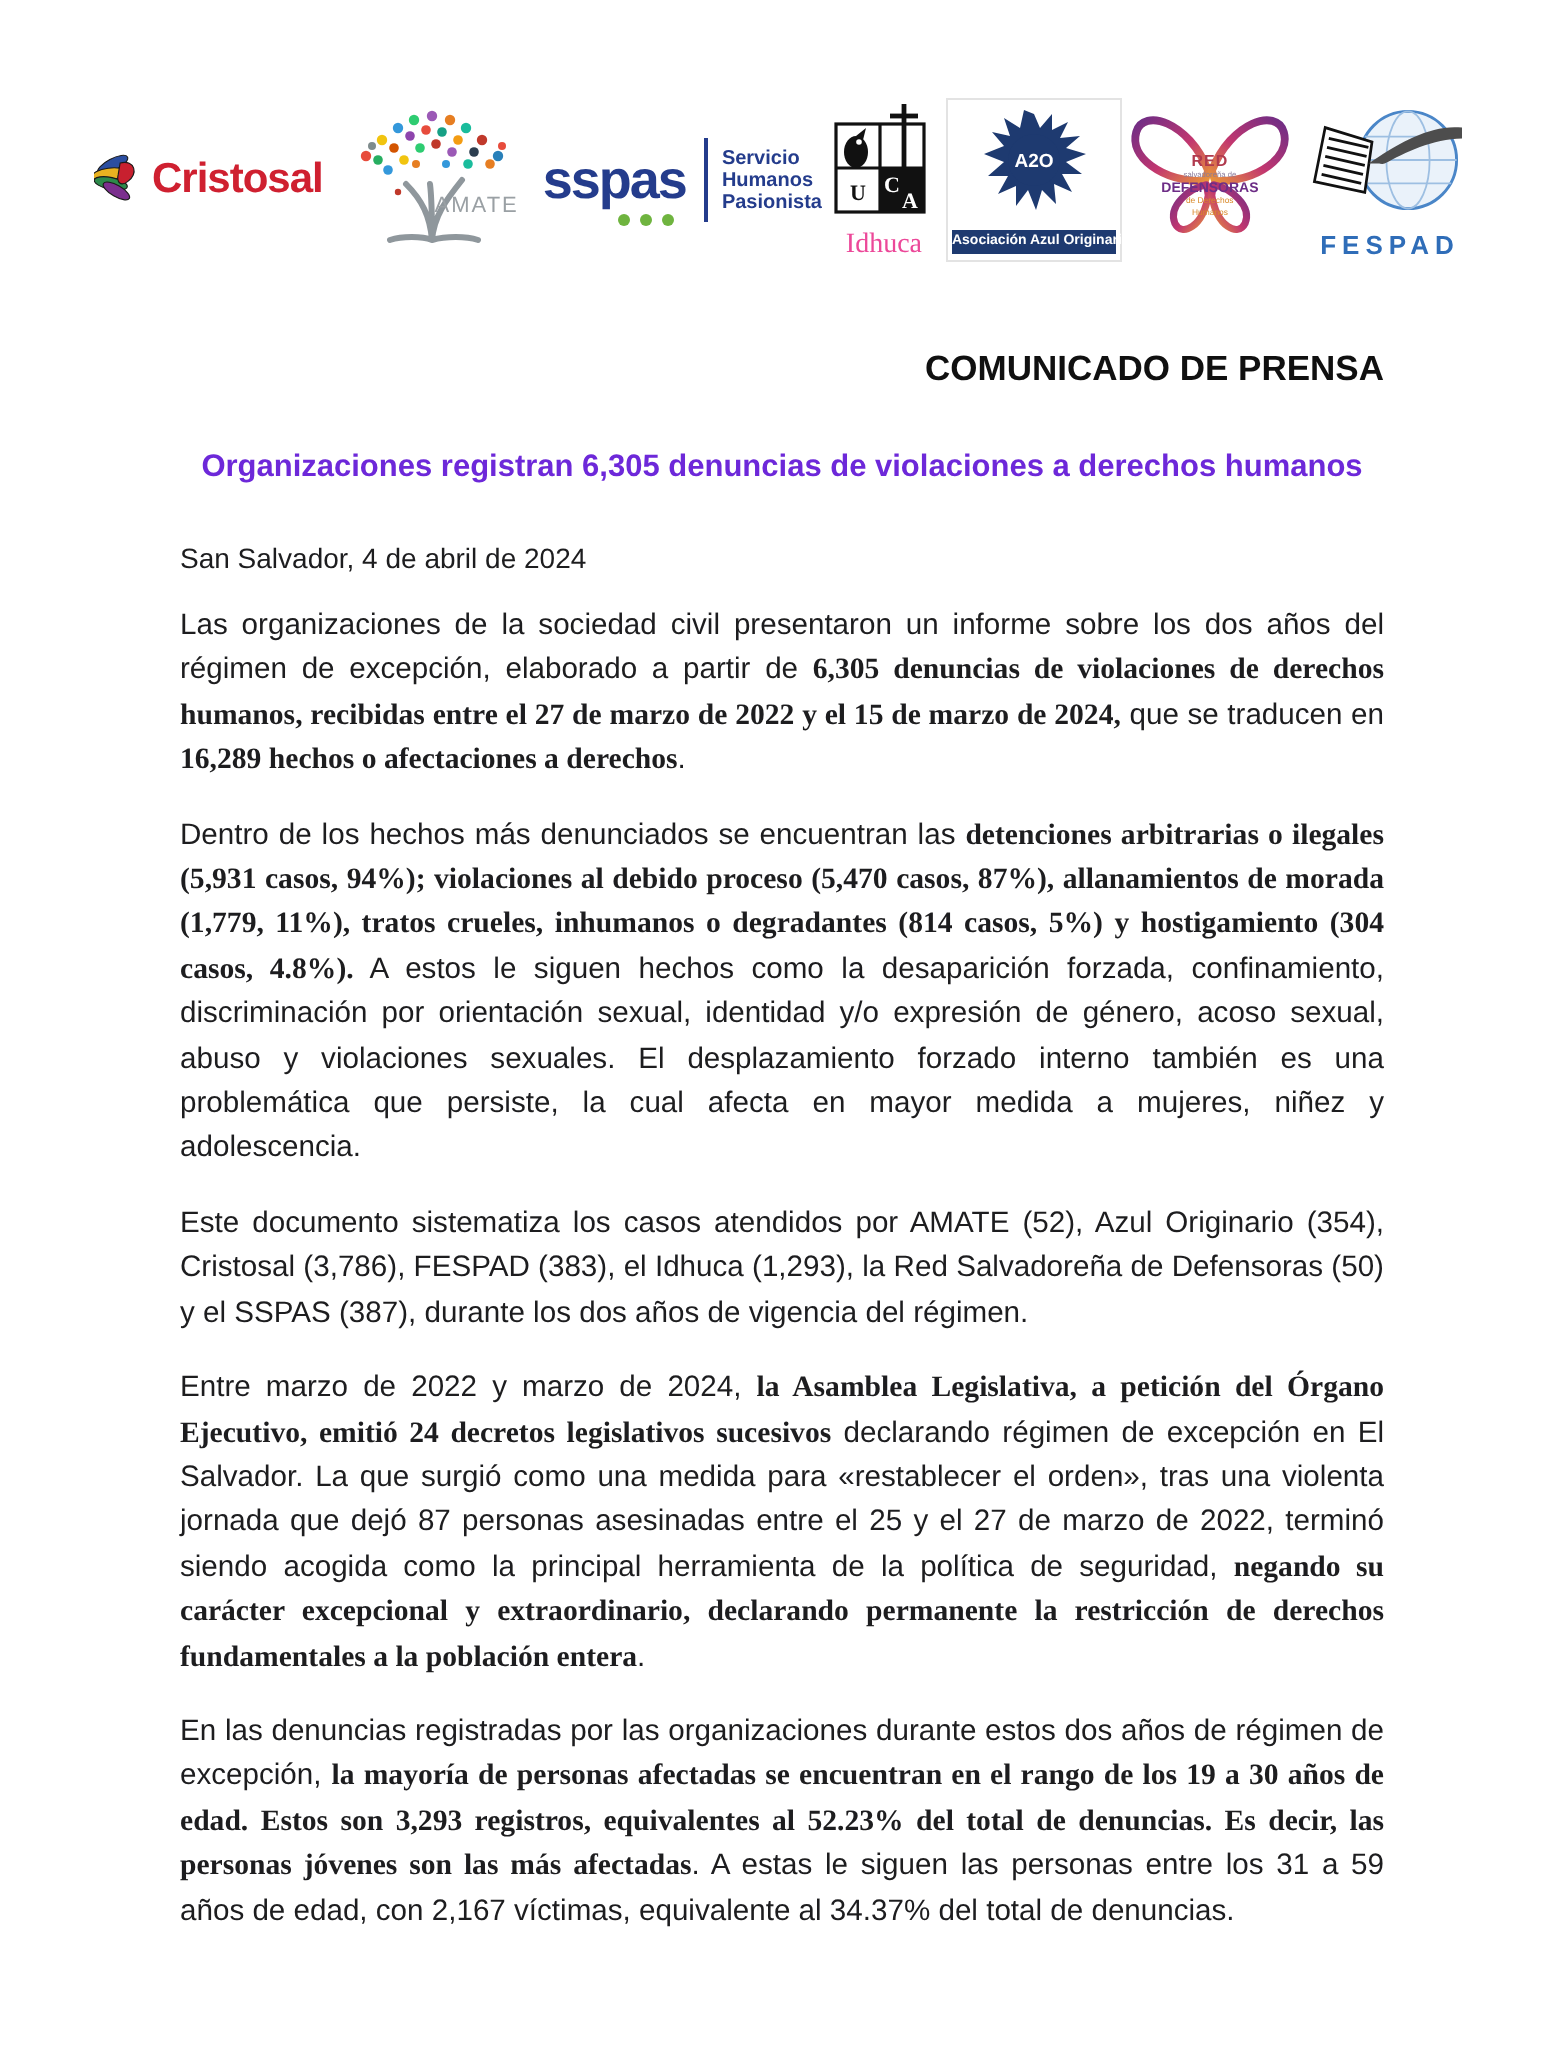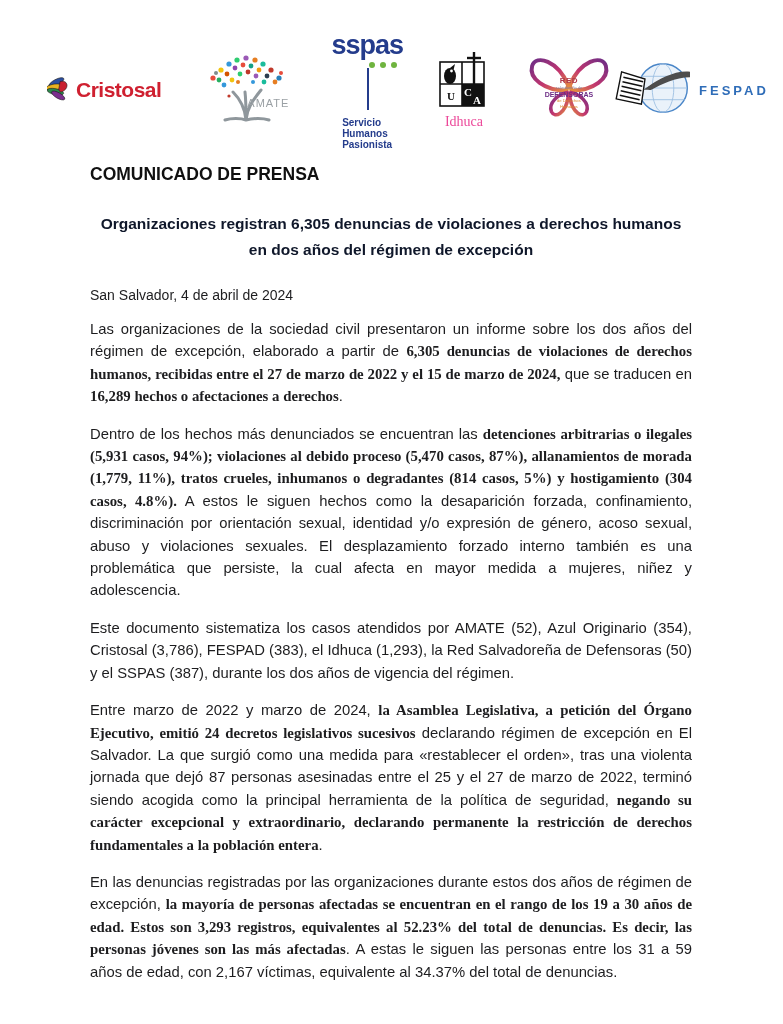--- a/index.html
+++ b/index.html
@@ -11,21 +11,21 @@
   .logos { display:flex; align-items:center; justify-content:space-between;
            margin:48px -43px 0 -43px; height:84px; }
   .logo { display:flex; align-items:center; justify-content:center; flex:0 0 auto; }
 
   .cristosal { gap:1px; }
   .cristosal .wordmark { color:#cf2030; font-weight:bold; font-size:21px; letter-spacing:-0.5px; }
 
   .amate { position:relative; width:110px; height:72px; }
   .amate .amate-label { position:absolute; right:12px; bottom:17px; color:#9aa0a4; font-size:11px; letter-spacing:1px; }
 
-  .sspas { gap:7px;flex-direction:column; }
+  .sspas { gap:7px; }
   .sspas .mark { position:relative; }
   .sspas .word { color:#243c8c; font-weight:800; font-size:27px; letter-spacing:-1px; }
   .sspas .dots { position:absolute; right:6px; bottom:-7px; display:flex; gap:5px; }
   .sspas .dots i { width:6px; height:6px; border-radius:50%; background:#6fb43f; display:block; }
   .sspas .bar { width:2px; height:42px; background:#243c8c; margin-left:2px; }
   .sspas .tagline { display:flex; flex-direction:column; justify-content:center; line-height:11px; }
   .sspas .tagline span { color:#243c8c; font-weight:bold; font-size:10px; }
 
   .idhuca { flex-direction:column; width:62px; }
   .idhuca .label { font-family:"Liberation Serif", serif; font-size:14px; color:#ec4899; margin-top:2px; }
@@ -34,26 +34,26 @@
   .a2o .splash { position:absolute; top:1px; left:50%; transform:translateX(-50%); }
   .a2o .banner { width:100%; background:#1e3a70; color:#fff; font-size:7px; font-weight:bold; text-align:center; padding:2px 0 3px; white-space:nowrap; }
 
   .butterfly { position:relative; width:88px; height:72px; }
   .butterfly .center-text { position:absolute; inset:0; display:flex; flex-direction:column; align-items:center; justify-content:center; text-align:center; padding-top:6px; }
   .butterfly .t-red { color:#b03a4e; font-weight:bold; font-size:8px; letter-spacing:.5px; }
   .butterfly .t-tiny1 { color:#8a7a9a; font-size:7px; transform:scale(.55); line-height:6px; }
   .butterfly .t-def { color:#6d2d86; font-weight:bold; font-size:7px; }
   .butterfly .t-tiny2 { color:#d98a2b; font-size:7px; transform:scale(.6); line-height:6px; }
 
-  .fespad { width:92px; }
+  .fespad { flex-direction:column; width:92px; }
   .fespad .word { color:#2f6db8; font-weight:bold; font-size:13px; letter-spacing:3px; margin-top:1px; }
 
   
-  .doc-title { margin-top:32px; text-align:left; font-size:17.5px; font-weight:bold; color:#101010; }
-  .doc-subtitle { margin-top:26px; text-align:center; font-size:15.5px; line-height:26px; font-weight:bold; color:#0f172a; }
+  .doc-title { margin-top:42px; text-align:right; font-size:17.5px; font-weight:bold; color:#101010; }
+  .doc-subtitle { margin-top:26px; text-align:center; font-size:15.5px; line-height:26px; font-weight:bold; color:#6d28d9; }
   .dateline { margin-top:24px; font-size:14px; }
   .body-text p.para { margin-top:15px; font-size:14.8px; line-height:22.4px; text-align:justify; }
   .body-text b { font-weight:bold;font-family:Liberation Serif, serif; }
 </style>
 </head>
 <body>
 
 <div class="page">
 
   <div class="logos">
@@ -141,20 +141,30 @@
           <circle cx="13.5" cy="21" r="1.4" fill="#fff"></circle>
           <rect x="24" y="34" width="22" height="22" fill="#111"></rect>
           <text x="9" y="50" font-size="11" font-weight="bold" fill="#111" font-family="Liberation Serif, serif">U</text>
           <text x="26" y="46" font-size="11" font-weight="bold" fill="#fff" font-family="Liberation Serif, serif">C</text>
           <text x="35" y="54" font-size="11" font-weight="bold" fill="#fff" font-family="Liberation Serif, serif">A</text>
         </svg>
       </span>
       <span class="label">Idhuca</span>
     </div>
 
+    <div class="logo a2o">
+      <span class="splash">
+        <svg width="62" height="60" viewBox="0 0 62 60">
+          <path d="M31 6 L34 13 L40 6 L40 14 L48 10 L44 18 L54 17 L47 23 L57 26 L47 30 L55 36 L45 36 L50 45 L41 41 L42 51 L35 44 L32 54 L28 44 L22 52 L22 42 L13 46 L18 37 L8 37 L16 30 L6 26 L16 22 L10 15 L19 17 L16 8 L24 13 L26 4 Z" fill="#1e3a70"></path>
+          <circle cx="31" cy="29" r="13" fill="#1e3a70"></circle>
+          <text x="31" y="32.5" text-anchor="middle" font-size="9.5" font-weight="bold" fill="#ffffff" font-family="Liberation Sans, sans-serif">A2O</text>
+        </svg>
+      </span>
+      <span class="banner">Asociación Azul Originario</span>
+    </div>
 
     <div class="logo butterfly">
       <span>
         <svg width="88" height="72" viewBox="0 0 100 82">
           <defs>
             <linearGradient id="wingL" x1="0" y1="0" x2="1" y2="1">
               <stop offset="0" stop-color="#6d2d86"></stop>
                 <stop offset="0.55" stop-color="#c2366f"></stop>
                 <stop offset="1" stop-color="#e8953a"></stop>
             </linearGradient>
@@ -195,21 +205,20 @@
       </span>
       <span class="word">FESPAD</span>
     </div>
 
   </div>
 
   <h1 class="doc-title">COMUNICADO DE PRENSA</h1>
 
   <h2 class="doc-subtitle">
     <span>Organizaciones registran 6,305 denuncias de violaciones a derechos humanos</span><br>
-    <span>en dos años del régimen de excepción</span>
   </h2>
 
   <p class="dateline">San Salvador, 4 de abril de 2024</p>
 
   <div class="body-text">
       <p class="para"><span>Las organizaciones de la sociedad civil presentaron un informe sobre los dos años del régimen de excepción, elaborado a partir de </span><b>6,305 denuncias de violaciones de derechos humanos, recibidas entre el 27 de marzo de 2022 y el 15 de marzo de 2024,</b><span> que se traducen en </span><b>16,289 hechos o afectaciones a derechos</b><span>.</span></p>
       <p class="para"><span>Dentro de los hechos más denunciados se encuentran las </span><b>detenciones arbitrarias o ilegales (5,931 casos, 94%); violaciones al debido proceso (5,470 casos, 87%), allanamientos de morada (1,779, 11%),  tratos crueles, inhumanos o degradantes (814 casos, 5%) y hostigamiento (304 casos, 4.8%).</b><span> A estos le siguen hechos como la desaparición forzada, confinamiento, discriminación por orientación sexual, identidad y/o expresión de género, acoso sexual, abuso y violaciones sexuales. El desplazamiento forzado interno también es una problemática que persiste, la cual afecta en mayor medida a mujeres, niñez y adolescencia.</span></p>
       <p class="para"><span>Este documento sistematiza los casos atendidos por AMATE (52), Azul Originario (354), Cristosal (3,786), FESPAD (383), el Idhuca (1,293), la Red Salvadoreña de Defensoras (50) y el SSPAS (387), durante los dos años de vigencia del régimen.</span></p>
       <p class="para"><span>Entre marzo de 2022 y marzo de 2024, </span><b>la Asamblea Legislativa, a petición del Órgano Ejecutivo, emitió 24 decretos legislativos sucesivos</b><span> declarando régimen de excepción en El Salvador. La que surgió como una medida para «restablecer el orden», tras una violenta jornada que dejó 87 personas asesinadas entre el 25 y el 27 de marzo de 2022, terminó siendo acogida como la principal herramienta de la política de seguridad, </span><b>negando su carácter excepcional y extraordinario, declarando permanente la restricción de derechos fundamentales a la población entera</b><span>.</span></p>
       <p class="para"><span>En las denuncias registradas por las organizaciones durante estos dos años de régimen de excepción, </span><b>la mayoría de personas afectadas se encuentran en el rango de los 19 a 30 años de edad. Estos son 3,293 registros, equivalentes al 52.23% del total de denuncias. Es decir, las personas jóvenes son las más afectadas</b><span>. A estas le siguen las personas entre los 31 a 59 años de edad, con 2,167 víctimas, equivalente al 34.37% del total de denuncias.</span></p>

